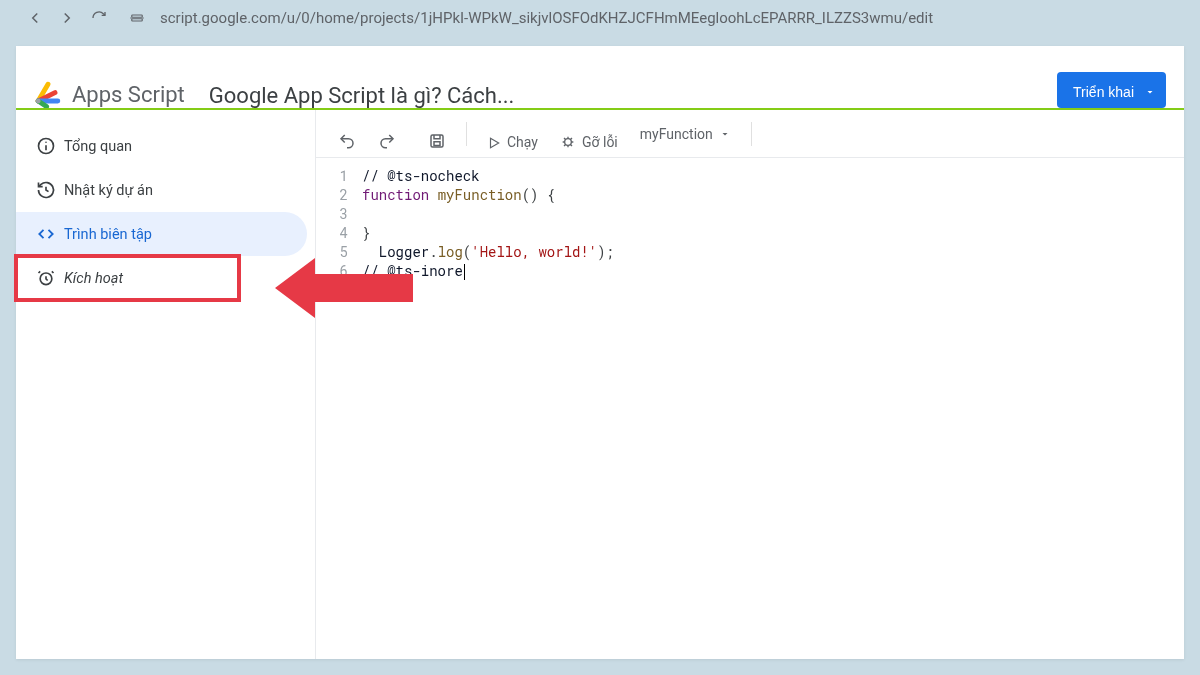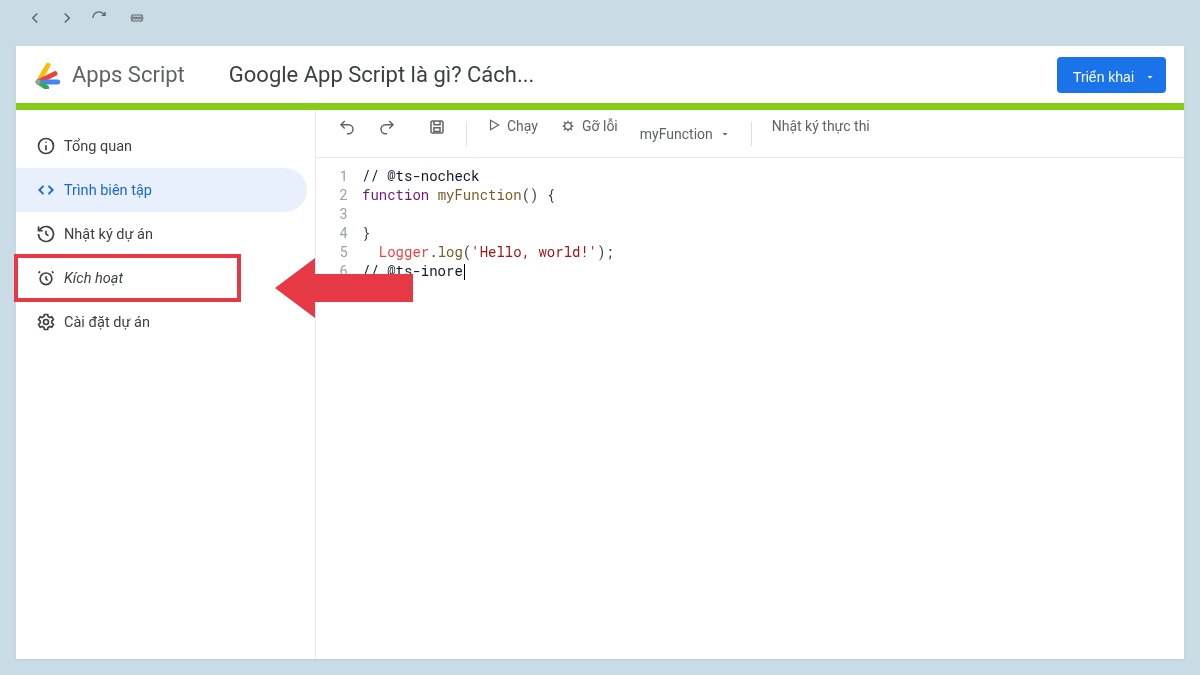--- a/index.html
+++ b/index.html
@@ -28,27 +28,28 @@
     top: 46px; left: 16px; right: 16px; bottom: 16px;
     background: #fff;
     border-radius: 0;
     box-shadow: 0 1px 3px rgba(0,0,0,0.08);
     display: flex;
     flex-direction: column;
   }
   .header {
     height: 64px;
     display: flex;
-    align-items: center;
+    align-items: flex-end;
     padding: 0 18px;
-    border-bottom: 7px solid #84cc16;
+    border-bottom: 2px solid #84cc16;
+    gap: 12px;
   }
   .logo { display:flex; align-items:center; gap:10px; }
   .logo-text { font-size: 22px; color: #5f6368; }
-  .project-title { font-size: 22px; color: #3c4043; margin-left: 44px; flex: 1; white-space:nowrap; overflow:hidden; text-overflow:ellipsis; }
+  .project-title { font-size: 22px; color: #3c4043; margin-left: 12px; flex: 1; white-space:nowrap; overflow:hidden; text-overflow:ellipsis; }
   .deploy-btn {
     background: #1a73e8;
     color: #fff;
     border: none;
     border-radius: 4px;
     height: 36px;
     padding: 4px 10px 0 16px;
     font-size: 14px;
     display: flex;
     align-items: center;
@@ -89,21 +90,21 @@
   .toolbar {
     height: 48px;
     display:flex;
     align-items:center;
     gap: 6px;
     padding: 0 14px;
     border-bottom: 1px solid #e8eaed;
     color:#5f6368;
     font-size:14px;
   }
-  .toolbar .tbtn { height:32px; min-width:32px; display:flex; align-items:flex-start; justify-content:center; gap:6px; padding:0 8px; border-radius:4px; }
+  .toolbar .tbtn { height:32px; min-width:32px; display:flex; align-items:flex-end; justify-content:center; gap:6px; padding:0 8px; border-radius:4px; }
   .toolbar .sep { width:1px; height:24px; background:#e0e0e0; margin:0 6px; }
   .toolbar .fn-select { display:flex; align-items:center; gap:6px; padding:0 8px; }
   .editor {
     flex:1;
     display:flex;
     font-family: "Roboto Mono", Menlo, Consolas, monospace;
     font-size: 14px;
     line-height: 19px;
     padding-top: 8px;
     position:relative;
@@ -112,21 +113,21 @@
     width: 46px;
     text-align: right;
     color: #9aa0a6;
     padding-right: 14px;
     user-select:none;
   }
   .code { flex:1; position:relative; white-space:pre; }
   .tok-comment { color:#0f172a; }
   .tok-keyword { color:#701a75; }
   .tok-func { color:#795e26; }
-  .tok-ident { color:#ef4444; }
+  .tok-ident { color:#0f172a; }
   .tok-string { color:#a31515;text-align:center; }
   .tok-punc { color:#3c4043; }
   .line-hl { position:absolute; left:0; right:0; height:19px; background:#f5f7f9; z-index:-1; }
   .cursor {
     display:inline-block;
     width:1px; height:16px;
     background:#000;
     vertical-align:middle;
     margin-left:1px;
   }
@@ -162,20 +163,21 @@
         <path d="M21 3v5h-5"></path>
       </svg>
   </span>
   <span class="nav-btn" style="margin-left:6px">
     <svg width="18" height="18" viewBox="0 0 24 24" fill="none" stroke="currentColor" stroke-width="1.6">
         <rect x="5" y="8" width="14" height="3" rx="1"></rect>
         <rect x="5" y="13" width="14" height="3" rx="1"></rect>
         <path d="M3 12h2M19 12h2"></path>
       </svg>
   </span>
+  <span class="url">script.google.com/u/0/home/projects/1jHPkI-WPkW_sikjvlOSFOdKHZJCFHmMEegloohLcEPARRR_ILZZS3wmu/edit</span>
 </div>
 
 <div class="window">
   <div class="header">
     <div class="logo">
       <svg width="28" height="28" viewBox="0 0 40 40">
         <path d="M6 30 L20 6" stroke="#fbbc04" stroke-width="7" stroke-linecap="round"></path>
         <path d="M6 30 L30 18" stroke="#ea4335" stroke-width="7" stroke-linecap="round"></path>
         <path d="M6 30 L34 30" stroke="#4285f4" stroke-width="7" stroke-linecap="round"></path>
         <path d="M6 30 L18 38" stroke="#34a853" stroke-width="7" stroke-linecap="round"></path>
@@ -199,62 +201,53 @@
         <span class="icn">
           <svg width="20" height="20" viewBox="0 0 24 24" fill="none" stroke="currentColor" stroke-width="2">
               <circle cx="12" cy="12" r="9"></circle>
               <line x1="12" y1="11" x2="12" y2="17"></line>
               <circle cx="12" cy="7.5" r="1" fill="currentColor" stroke="none"></circle>
             </svg>
         </span>
         <span>Tổng quan</span>
       </div>
 
-      <div class="side-item active">
-        <span class="icn">
-          <svg width="20" height="20" viewBox="0 0 24 24" fill="none" stroke="currentColor" stroke-width="2.2">
-              <path d="M9 7l-5 5 5 5"></path>
-              <path d="M15 7l5 5-5 5"></path>
-            </svg>
-        </span>
-        <span>Trình biên tập</span>
-      </div>
-
       <div class="side-item">
         <span class="icn">
           <svg width="20" height="20" viewBox="0 0 24 24" fill="none" stroke="currentColor" stroke-width="2">
               <path d="M3 12a9 9 0 1 0 3-6.7L3 8"></path>
               <path d="M3 3v5h5"></path>
               <path d="M12 8v4l3 2"></path>
             </svg>
         </span>
         <span>Nhật ký dự án</span>
       </div>
 
+      <div class="side-item active">
+        <span class="icn">
+          <svg width="20" height="20" viewBox="0 0 24 24" fill="none" stroke="currentColor" stroke-width="2.2">
+              <path d="M9 7l-5 5 5 5"></path>
+              <path d="M15 7l5 5-5 5"></path>
+            </svg>
+        </span>
+        <span>Trình biên tập</span>
+      </div>
+
       <div class="side-item highlight-box">
         <span class="icn">
           <svg width="20" height="20" viewBox="0 0 24 24" fill="none" stroke="currentColor" stroke-width="2">
               <circle cx="12" cy="13" r="7"></circle>
               <path d="M12 10v3l2 2"></path>
               <path d="M5 4l-2 2M19 4l2 2"></path>
             </svg>
         </span>
         <span>Kích hoạt</span>
       </div>
 
 
-      <div class="side-item">
-        <span class="icn">
-          <svg width="20" height="20" viewBox="0 0 24 24" fill="none" stroke="currentColor" stroke-width="2">
-              <circle cx="12" cy="12" r="3"></circle>
-              <path d="M19 12a7 7 0 0 0-.1-1.2l2-1.6-2-3.4-2.4.9a7 7 0 0 0-2-1.2L14 3h-4l-.5 2.5a7 7 0 0 0-2 1.2l-2.4-.9-2 3.4 2 1.6A7 7 0 0 0 5 12a7 7 0 0 0 .1 1.2l-2 1.6 2 3.4 2.4-.9a7 7 0 0 0 2 1.2L10 21h4l.5-2.5a7 7 0 0 0 2-1.2l2.4.9 2-3.4-2-1.6c.07-.4.1-.8.1-1.2z"></path>
-            </svg>
-        </span>
-        <span>Cài đặt dự án</span>
-      </div>
     </div>
 
     <div class="main">
       <div class="toolbar">
         <div class="tbtn">
           <svg width="18" height="18" viewBox="0 0 24 24" fill="none" stroke="currentColor" stroke-width="2">
               <path d="M9 14L4 9l5-5"></path>
               <path d="M4 9h10a6 6 0 0 1 0 12h-2"></path>
             </svg>
         </div>
@@ -285,23 +278,20 @@
             </svg>
           <span>Gỡ lỗi</span>
         </div>
         <div class="fn-select">
           <span>myFunction</span>
           <svg width="12" height="12" viewBox="0 0 24 24" fill="currentColor">
               <path d="M7 10l5 5 5-5z"></path>
             </svg>
         </div>
         <div class="sep"></div>
-        <div class="tbtn">
-          <span>Nhật ký thực thi</span>
-        </div>
       </div>
 
       <div class="editor">
         <div class="gutter" id="gutter">
             <div>1</div>
             <div>2</div>
             <div>3</div>
             <div>4</div>
             <div>5</div>
             <div>6</div>

